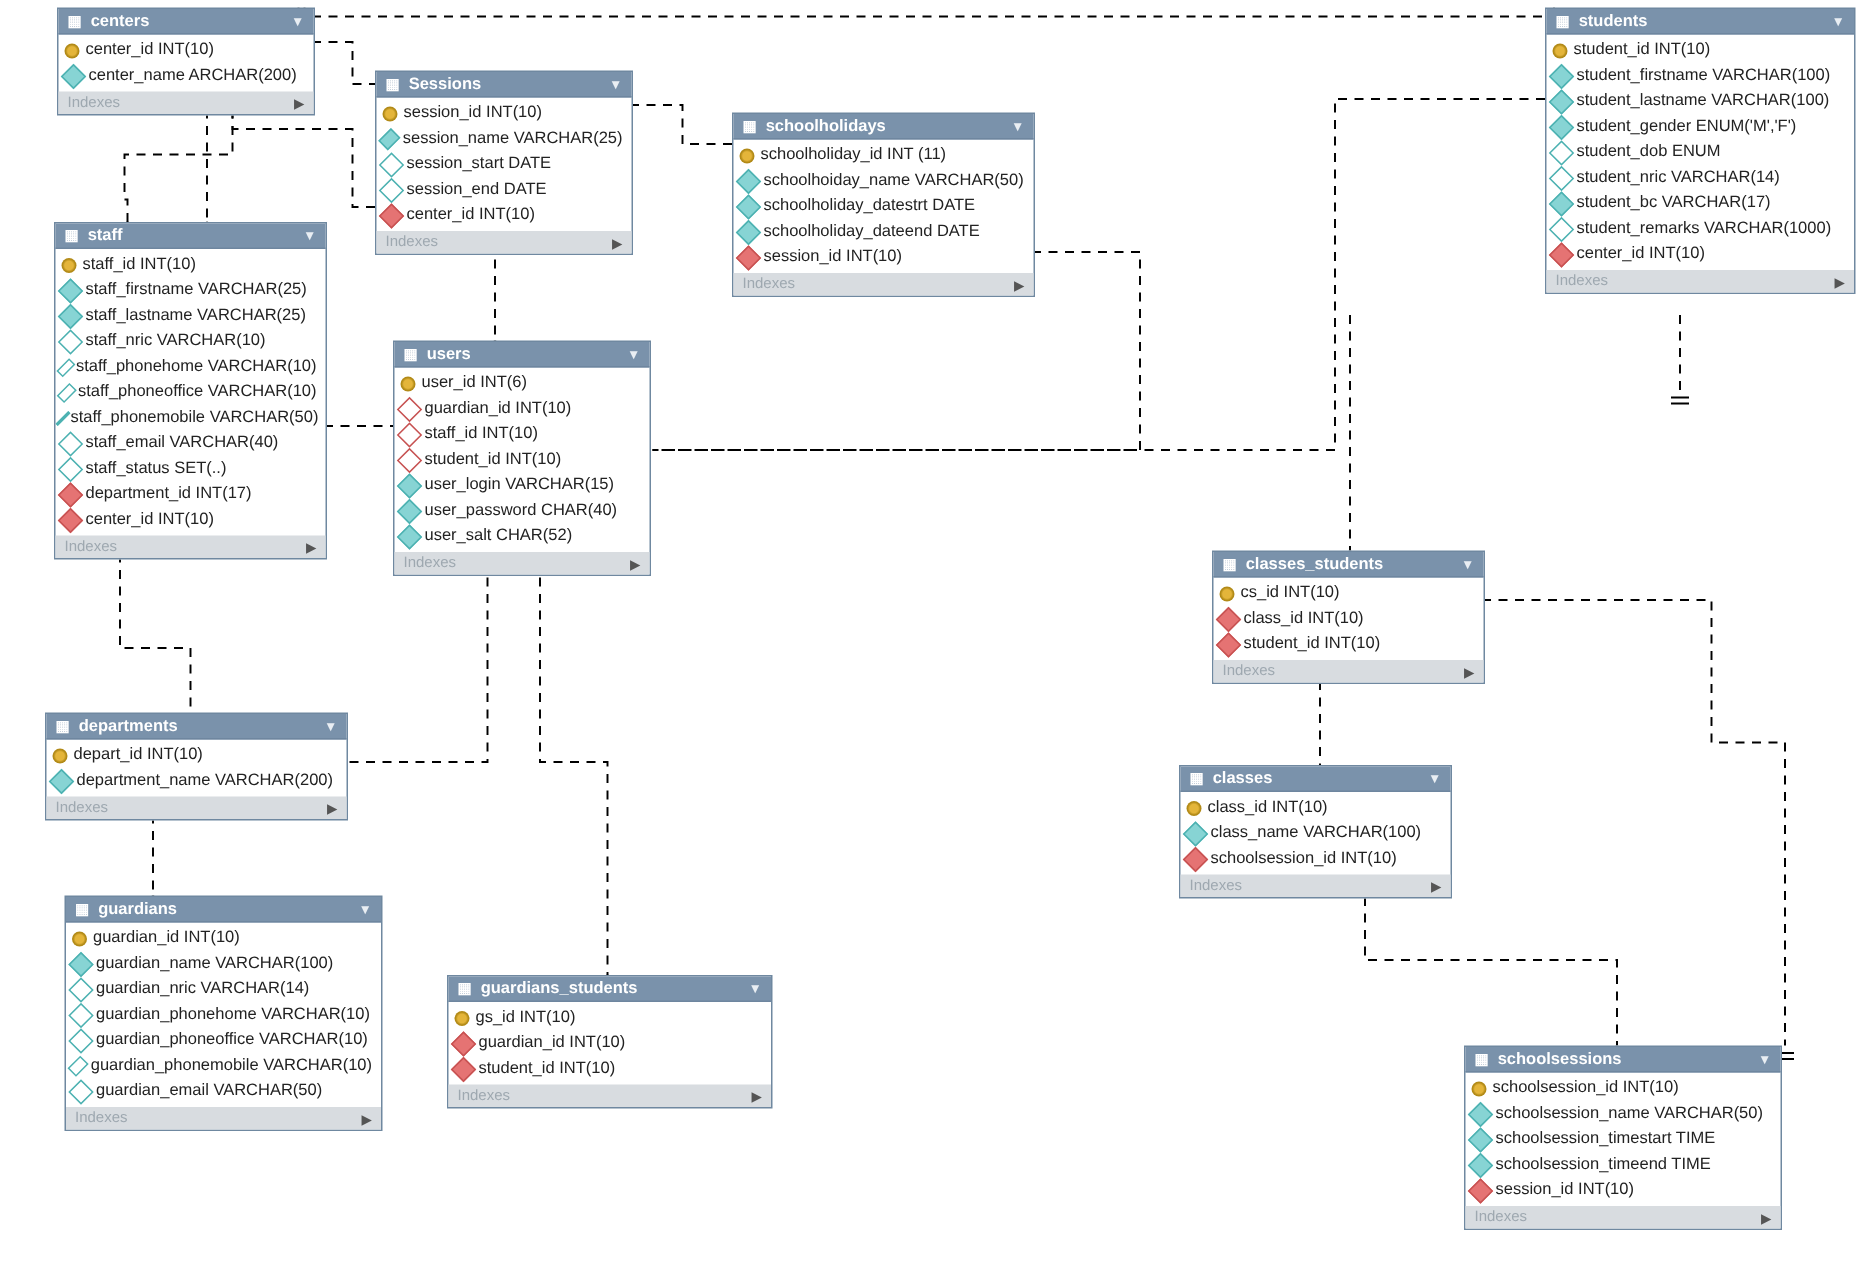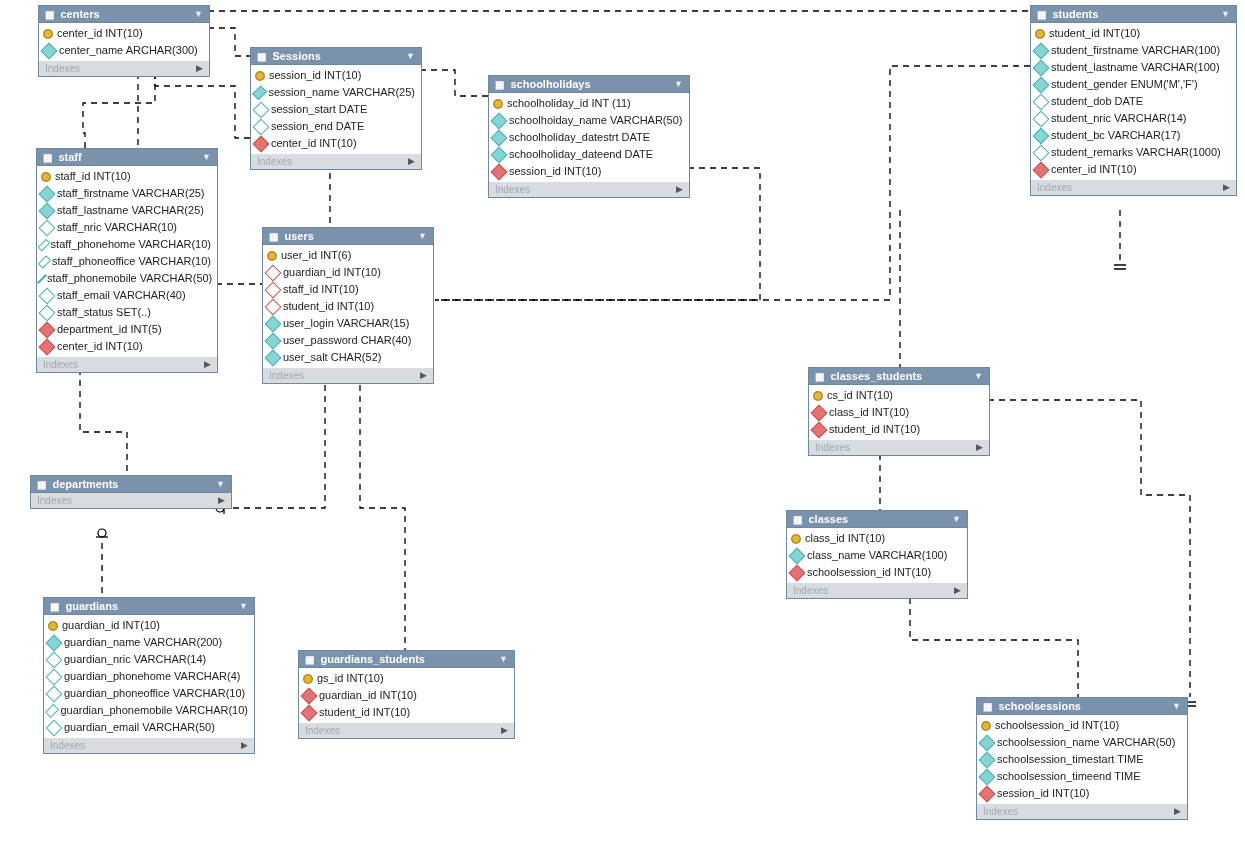--- a/index.html
+++ b/index.html
@@ -10,21 +10,21 @@
 .entity .hdr .ticon{margin-right:6px;font-size:10px}
 .entity .hdr .menu{margin-left:auto;font-size:9px;color:#e9eef3}
 .cols{padding:2px 0}
 .col{display:flex;align-items:center;padding:1px 6px 1px 4px;line-height:15px;white-space:nowrap;font-size:11px}
 .col .icon{width:10px;height:10px;display:inline-block;margin-right:4px;transform:rotate(45deg);border:1px solid #888}
 .col .icon.key{transform:none;border:0;background:radial-gradient(circle,#e4b53a 40%,#b28a17 60%);border-radius:50%}
 .col .icon.req-fk{background:#e57373;border-color:#c75252}
 .col .icon.opt-fk{background:#fff;border-color:#c75252}
 .col .icon.req{background:#87d4d4;border-color:#4cb1b1}
 .col .icon.opt{background:#fff;border-color:#4cb1b1}
-.idx{background:#d8dce0;color:#9ea8b0;padding:2px 6px;display:flex;align-items:flex-start;font-size:10px}
+.idx{background:#d8dce0;color:#9ea8b0;padding:2px 6px;display:flex;align-items:flex-end;font-size:10px}
 .idx .arrow{margin-left:auto;font-size:9px;color:#555}
 </style>
 </head>
 <body>
 
 <div class="canvas" id="canvas">
 <svg class="lines" id="svg-lines">
 <defs>
 <g id="crow">
           <path d="M0 0 L-9 -6 M0 0 L-9 0 M0 0 L-9 6" stroke="#000" stroke-width="1.3" fill="none"></path>
@@ -184,21 +184,21 @@
         <span>centers</span>
         <span class="menu">▼</span>
       </div>
       <div class="cols">
         <div class="col">
           <span class="icon key"></span>
           <span>center_id INT(10)</span>
         </div>
         <div class="col">
           <span class="icon req"></span>
-          <span>center_name ARCHAR(300)</span>
+          <span>center_name ARCHAR(200)</span>
         </div>
       </div>
       <div class="idx">
         <span>Indexes</span>
         <span class="arrow">▶</span>
       </div>
     </div>
     <div class="entity" style="left: 250px; top: 47px; width: 170px;">
       <div class="hdr">
         <span class="ticon">▦</span>
@@ -283,21 +283,21 @@
         <div class="col">
           <span class="icon req"></span>
           <span>student_lastname VARCHAR(100)</span>
         </div>
         <div class="col">
           <span class="icon req"></span>
           <span>student_gender ENUM('M','F')</span>
         </div>
         <div class="col">
           <span class="icon opt"></span>
-          <span>student_dob DATE</span>
+          <span>student_dob ENUM</span>
         </div>
         <div class="col">
           <span class="icon opt"></span>
           <span>student_nric VARCHAR(14)</span>
         </div>
         <div class="col">
           <span class="icon req"></span>
           <span>student_bc VARCHAR(17)</span>
         </div>
         <div class="col">
@@ -352,21 +352,21 @@
         <div class="col">
           <span class="icon opt"></span>
           <span>staff_email VARCHAR(40)</span>
         </div>
         <div class="col">
           <span class="icon opt"></span>
           <span>staff_status SET(..)</span>
         </div>
         <div class="col">
           <span class="icon req-fk"></span>
-          <span>department_id INT(5)</span>
+          <span>department_id INT(17)</span>
         </div>
         <div class="col">
           <span class="icon req-fk"></span>
           <span>center_id INT(10)</span>
         </div>
       </div>
       <div class="idx">
         <span>Indexes</span>
         <span class="arrow">▶</span>
       </div>
@@ -436,20 +436,30 @@
         <span>Indexes</span>
         <span class="arrow">▶</span>
       </div>
     </div>
     <div class="entity" style="left: 30px; top: 475px; width: 200px;">
       <div class="hdr">
         <span class="ticon">▦</span>
         <span>departments</span>
         <span class="menu">▼</span>
       </div>
+      <div class="cols">
+        <div class="col">
+          <span class="icon key"></span>
+          <span>depart_id INT(10)</span>
+        </div>
+        <div class="col">
+          <span class="icon req"></span>
+          <span>department_name VARCHAR(200)</span>
+        </div>
+      </div>
       <div class="idx">
         <span>Indexes</span>
         <span class="arrow">▶</span>
       </div>
     </div>
     <div class="entity" style="left: 786px; top: 510px; width: 180px;">
       <div class="hdr">
         <span class="ticon">▦</span>
         <span>classes</span>
         <span class="menu">▼</span>
@@ -479,29 +489,29 @@
         <span>guardians</span>
         <span class="menu">▼</span>
       </div>
       <div class="cols">
         <div class="col">
           <span class="icon key"></span>
           <span>guardian_id INT(10)</span>
         </div>
         <div class="col">
           <span class="icon req"></span>
-          <span>guardian_name VARCHAR(200)</span>
+          <span>guardian_name VARCHAR(100)</span>
         </div>
         <div class="col">
           <span class="icon opt"></span>
           <span>guardian_nric VARCHAR(14)</span>
         </div>
         <div class="col">
           <span class="icon opt"></span>
-          <span>guardian_phonehome VARCHAR(4)</span>
+          <span>guardian_phonehome VARCHAR(10)</span>
         </div>
         <div class="col">
           <span class="icon opt"></span>
           <span>guardian_phoneoffice VARCHAR(10)</span>
         </div>
         <div class="col">
           <span class="icon opt"></span>
           <span>guardian_phonemobile VARCHAR(10)</span>
         </div>
         <div class="col">

